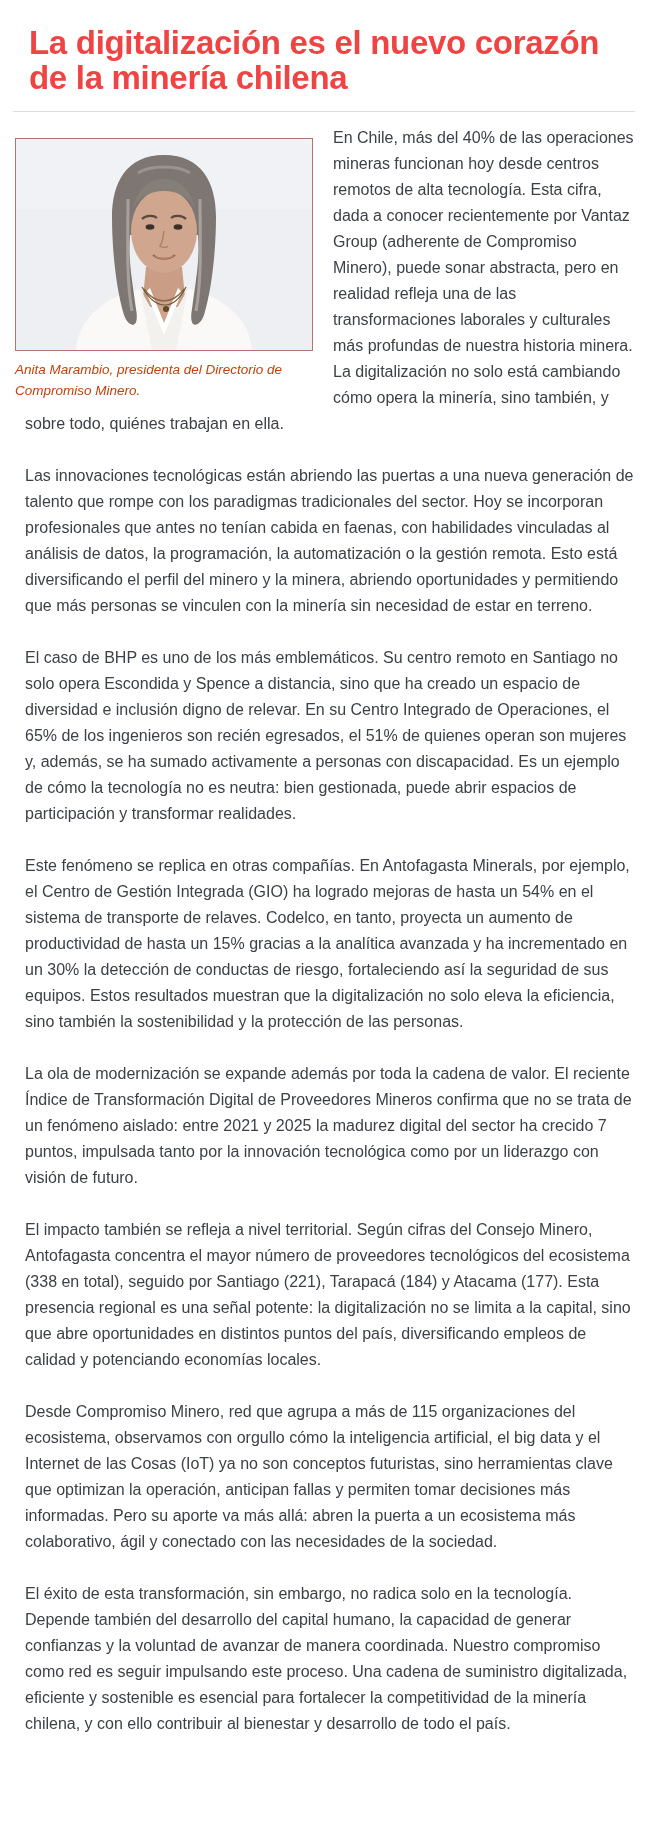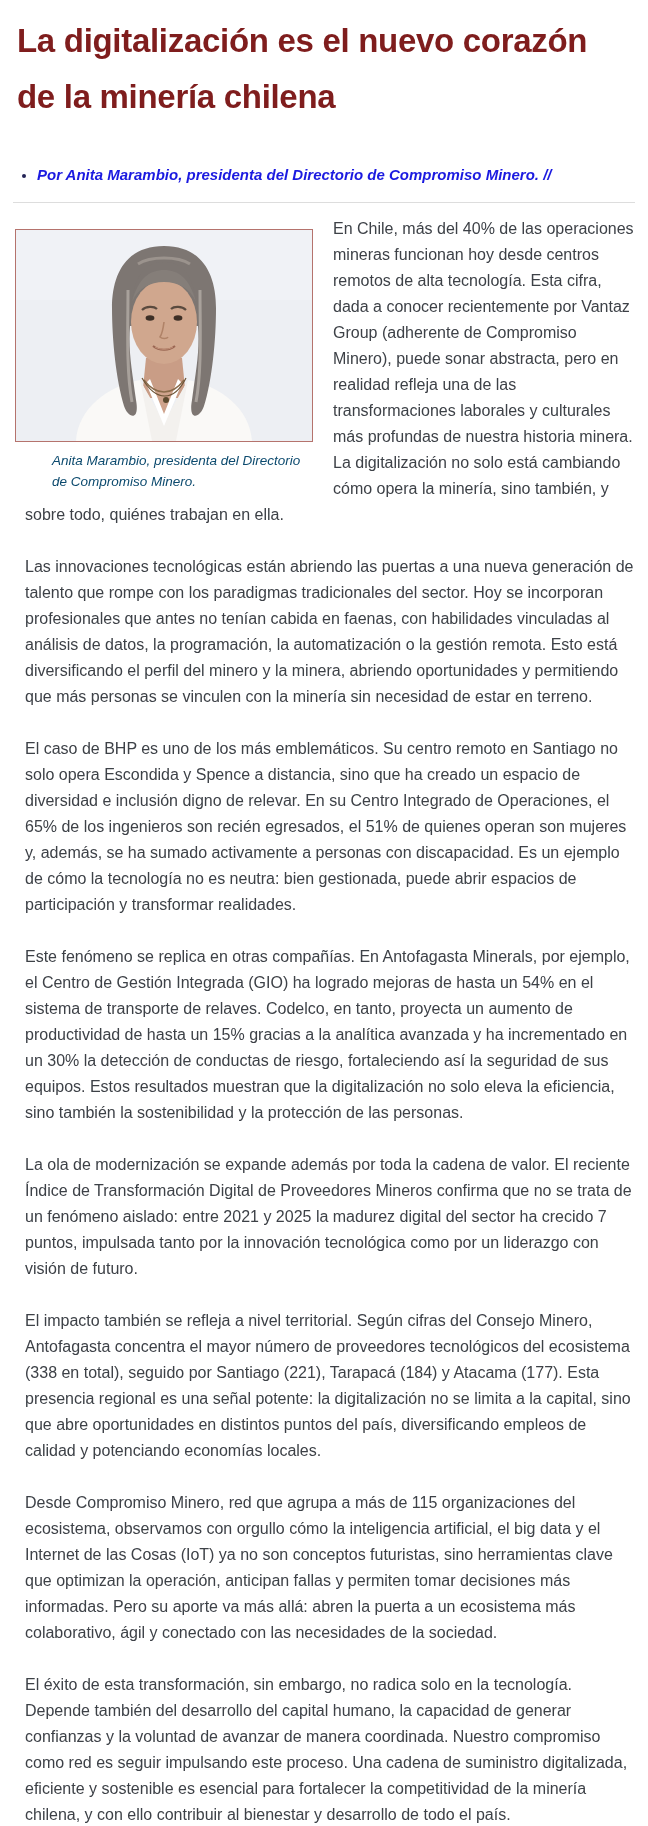--- a/index.html
+++ b/index.html
@@ -9,27 +9,27 @@
     background: #ffffff;
     font-family: "Liberation Sans", sans-serif;
     box-sizing: border-box;
     overflow: hidden;
   }
   .content {
     padding: 0 13px;
     box-sizing: border-box;
   }
   h1.article-title {
-    margin: 4px;
+    margin: 16px;
     padding-top: 9px;
     font-size: 33px;
-    line-height: 56px;
+    line-height: 35px;
     font-weight: 700;
     letter-spacing: -0.3px;
-    color: #7f1d1d;
+    color: #ef4444;
   }
   ul.byline-list {
     margin: 40px 0 18px 0;
     padding-left: 24px;
   }
   ul.byline-list li {
     font-size: 15px;
     line-height: 19px;
     font-weight: 700;
     font-style: italic;
@@ -55,43 +55,39 @@
     box-shadow: inset 0 0 0 1px #ecc9c6;
     background: #edeff3;
     display: block;
   }
   .portrait-frame svg { display: block; }
   figcaption.portrait-caption {
     margin-top: 8px;
     font-size: 13.5px;
     line-height: 21px;
     font-style: italic;
-    color: #0c4a6e;
-    margin-left: 37px;
+    color: #c2410c;
   }
   .article-body p {
     margin: 0 0 26px 12px;
     font-size: 16px;
     line-height: 26px;
     color: #3d4147;
   }
   .article-body p:first-of-type { margin-top: 13px; }
   .clearfix::after { content: ""; display: block; clear: both; }
 </style>
 </head>
 <body>
 
 <div class="page">
   <div class="content">
 
     <h1 class="article-title">La digitalización es el nuevo corazón de la minería chilena</h1>
 
-    <ul class="byline-list">
-      <li>Por Anita Marambio, presidenta del Directorio de Compromiso Minero. //</li>
-    </ul>
 
     <hr class="divider">
 
     <div class="article-body clearfix">
 
       <figure class="portrait-figure">
         <span class="portrait-frame">
 
           <svg width="296" height="211" viewBox="0 0 296 211" xmlns="http://www.w3.org/2000/svg">
             <rect x="0" y="0" width="296" height="211" fill="#edeff3"></rect>

